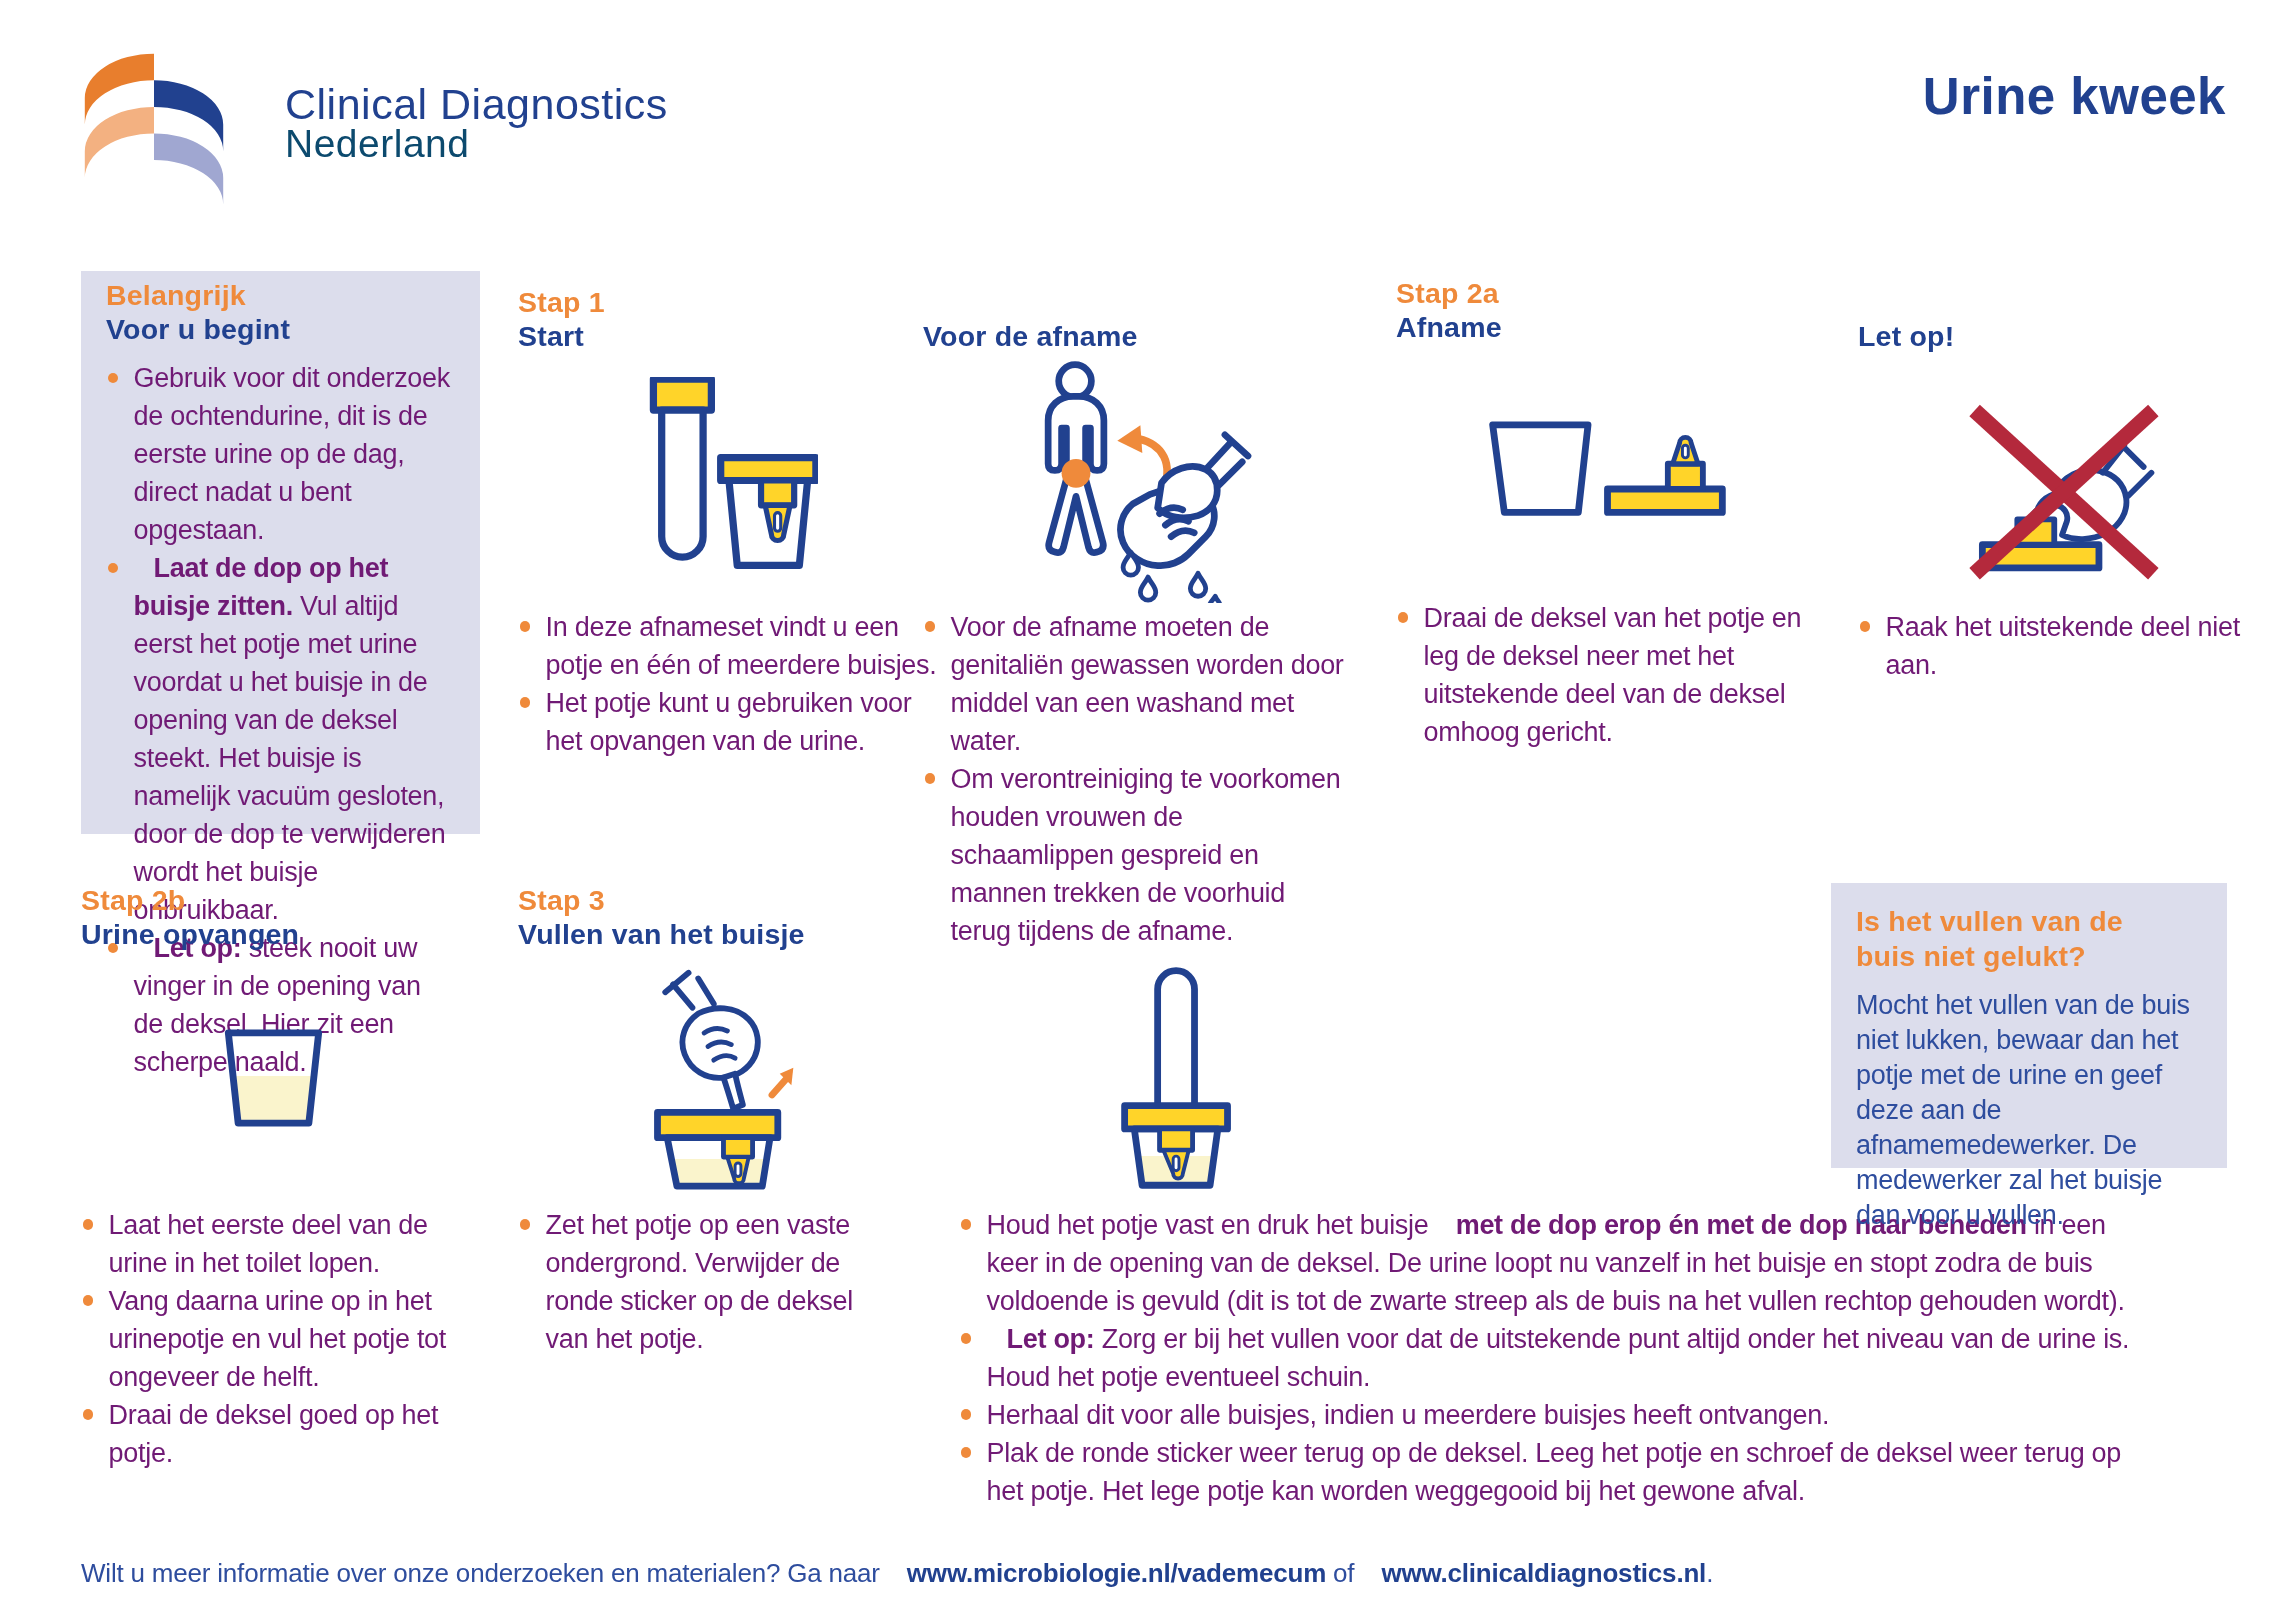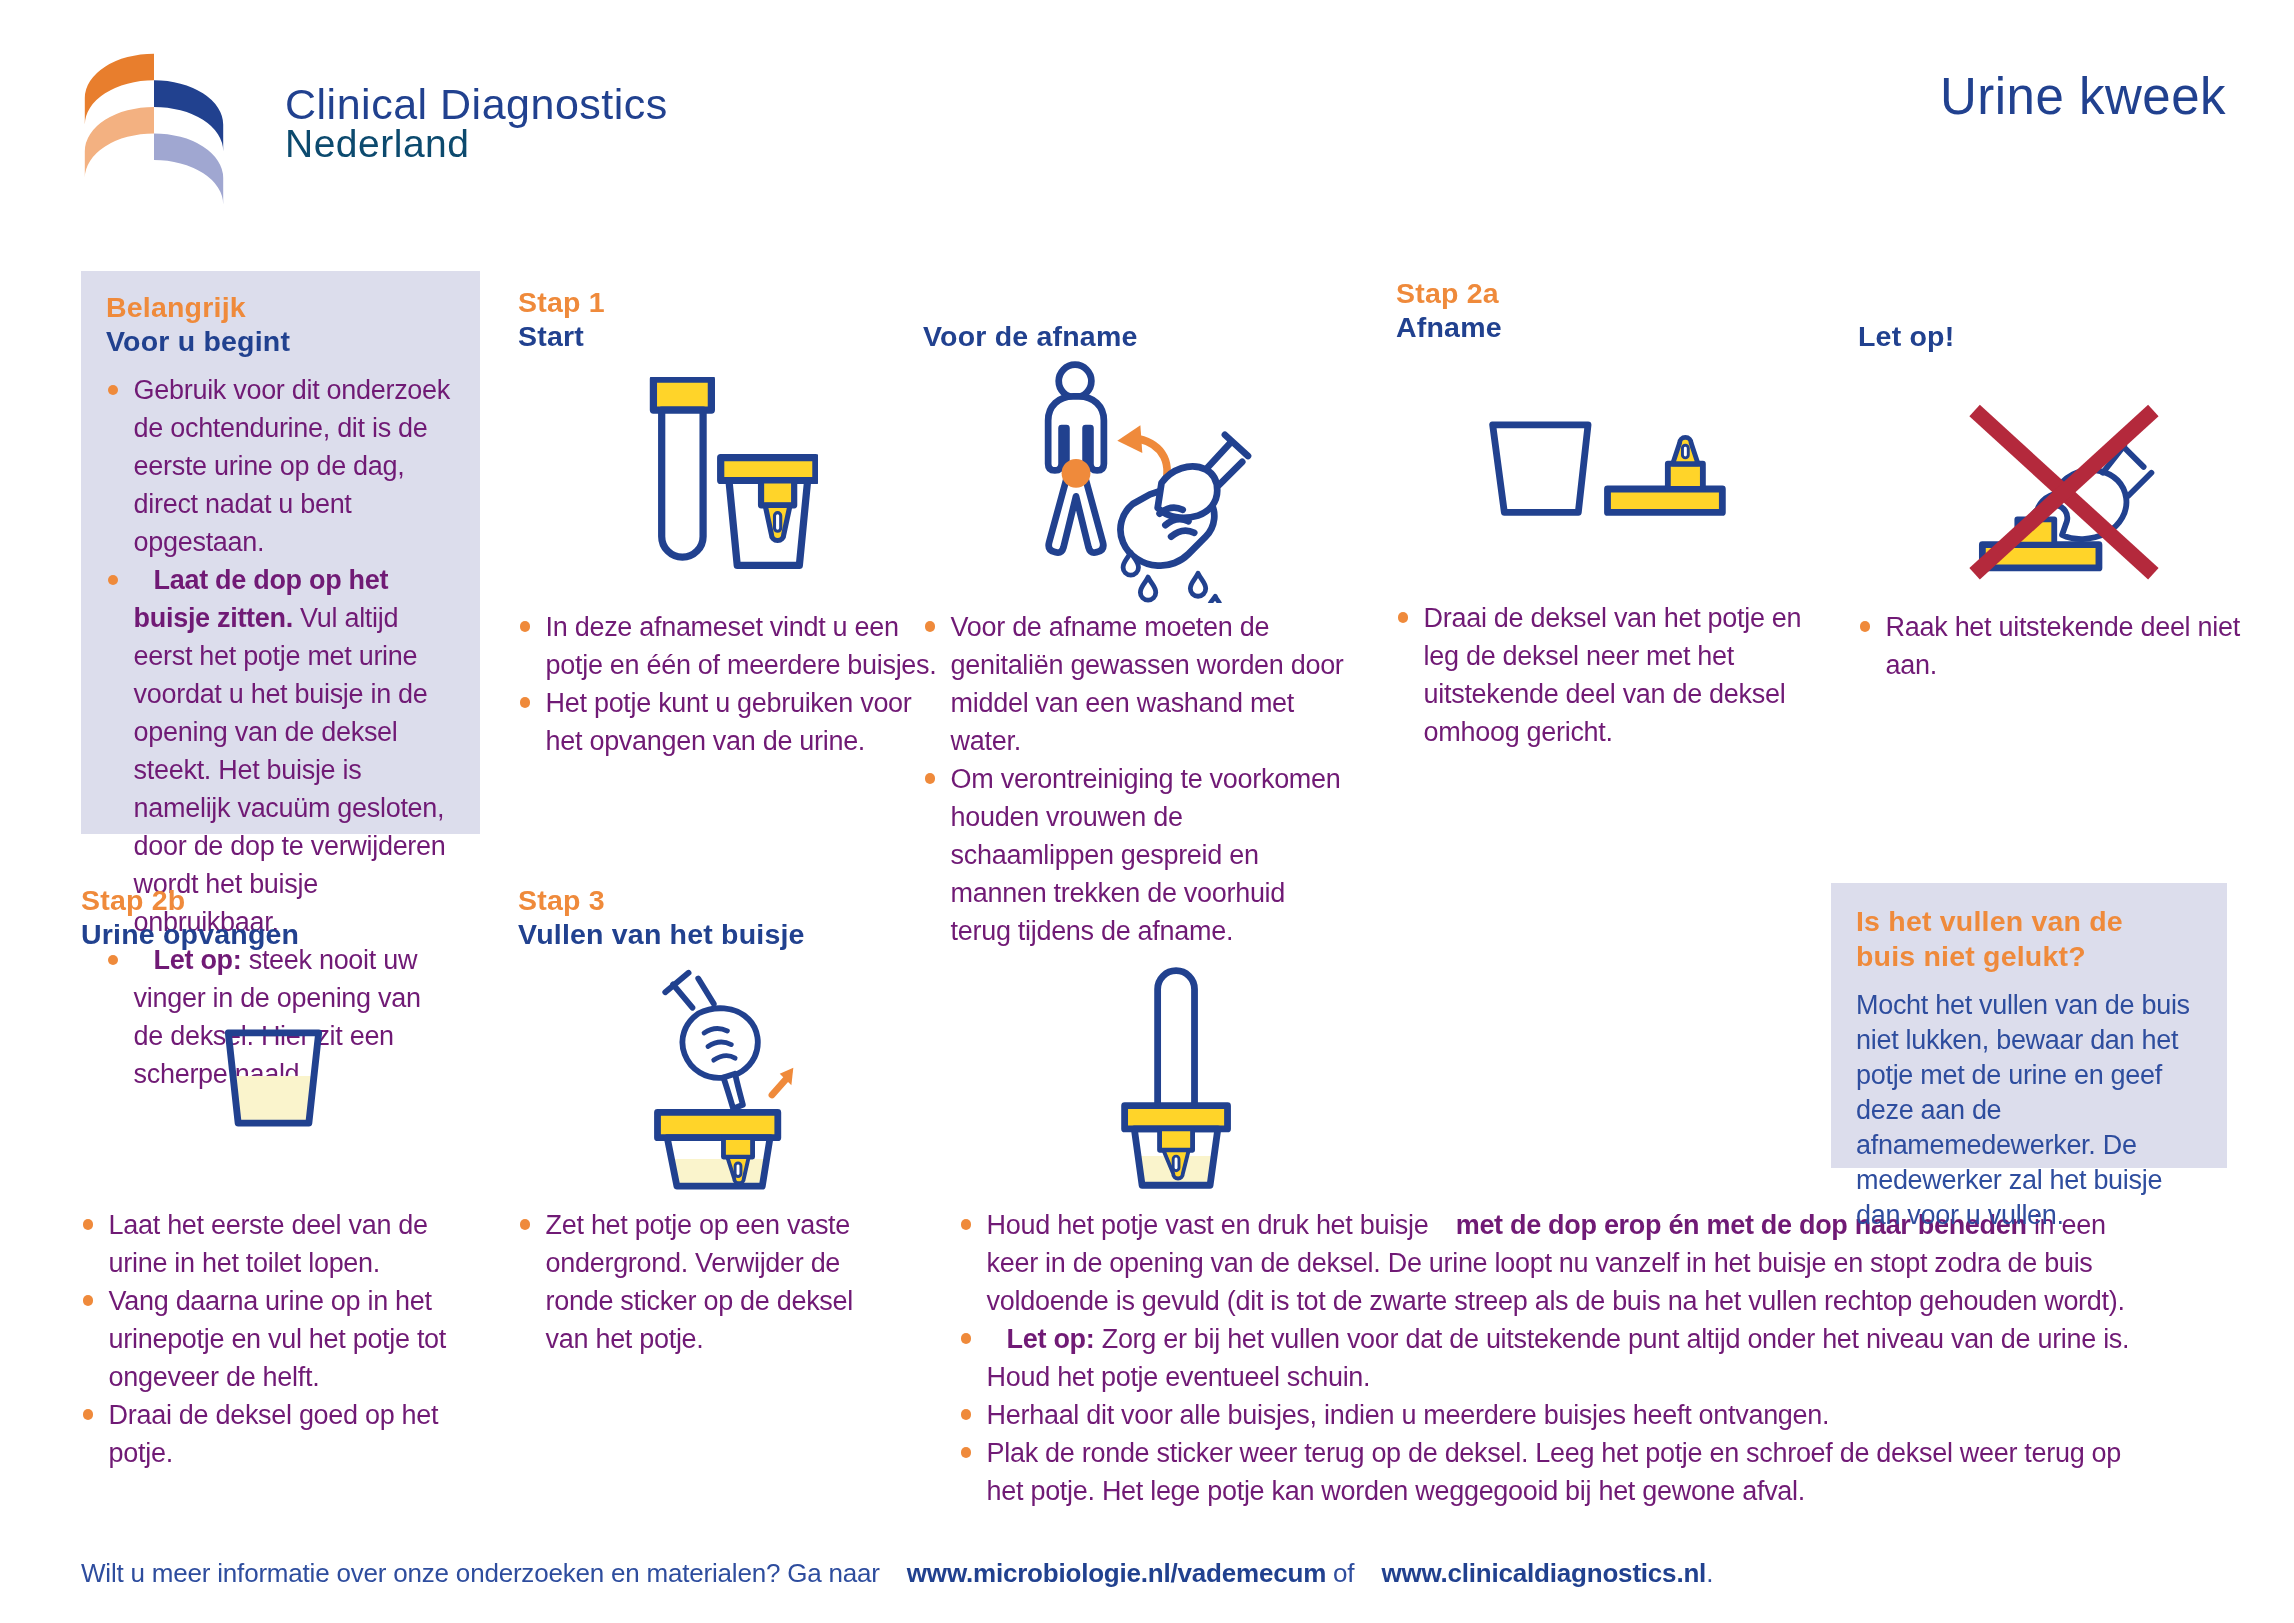--- a/index.html
+++ b/index.html
@@ -3,34 +3,34 @@
 <meta charset="utf-8">
 <style>
   html,body{margin:0;padding:0;background:#ffffff;}
   .page{position:relative;width:2294px;height:1624px;background:#ffffff;overflow:hidden;
         font-family:"Liberation Sans", sans-serif;}
   
   .brand-logo{position:absolute;left:74px;top:43px;width:160px;height:173px;}
   .brand-text{position:absolute;left:285px;top:84px;}
   .brand-line1{font-size:43px;color:#21418F;letter-spacing:0.5px;line-height:40px;}
   .brand-line2{font-size:39px;color:#0c4a6e;letter-spacing:0.5px;line-height:40px;}
-  .page-title{position:absolute;top:67px;right:68px;font-size:51px;font-weight:normal;
+  .page-title{position:absolute;top:67px;right:68px;font-size:51px;font-weight:bold;
               color:#21418F;letter-spacing:0.5px;}
   
   .col{position:absolute;}
   .step-orange{color:#EF8A3B;font-weight:bold;font-size:28.5px;line-height:34px;height:34px;letter-spacing:0.2px;}
   .step-navy{color:#21418F;font-weight:bold;font-size:28.5px;line-height:34px;height:34px;letter-spacing:0.2px;}
   .icon-box{height:255px;display:flex;align-items:center;justify-content:center;}
   ul.bullets{list-style:none;margin:0;padding:0;color:#701a75;font-size:27px;line-height:38px;letter-spacing:-0.3px;}
   ul.bullets li{position:relative;padding-left:27.6px;}
   ul.bullets li::before{content:"";position:absolute;left:1.9px;top:13.3px;width:10.5px;height:10.5px;border-radius:50%;background:#EF8A3B;}
   .b{font-weight:bold;margin-left:20px;}
   
   .panel{background:#DCDDEC;box-sizing:border-box;}
-  .panel-important{left:81px;top:271px;width:399px;height:563px;padding:19px 25px;}
+  .panel-important{left:81px;top:271px;width:399px;height:563px;padding:7px 25px;}
   .panel-important ul.bullets{margin-top:13.3px;}
   .panel-help{left:1831px;top:883px;width:396px;height:285px;padding:21px 25px;}
   .help-title{color:#EF8A3B;font-weight:bold;font-size:28.5px;line-height:35px;white-space:pre-line;letter-spacing:0.2px;}
   .help-body{color:#2E4D9E;font-size:27px;line-height:35px;margin-top:14.3px;letter-spacing:-0.3px;}
   
   .footer{position:absolute;left:81px;top:1558px;margin:0;color:#2E4D9E;font-size:26px;letter-spacing:-0.2px;}
   .footer .b{color:#21418F;}
   svg{display:block;}
 </style>
 </head>

